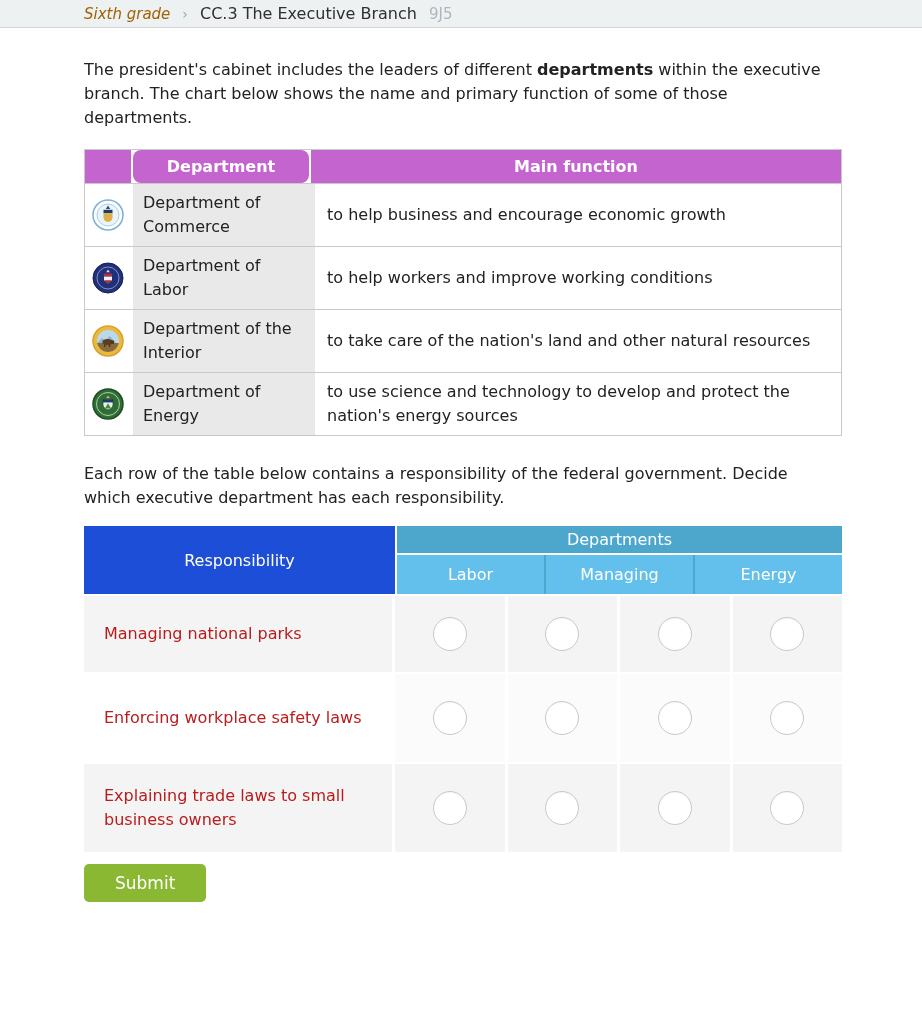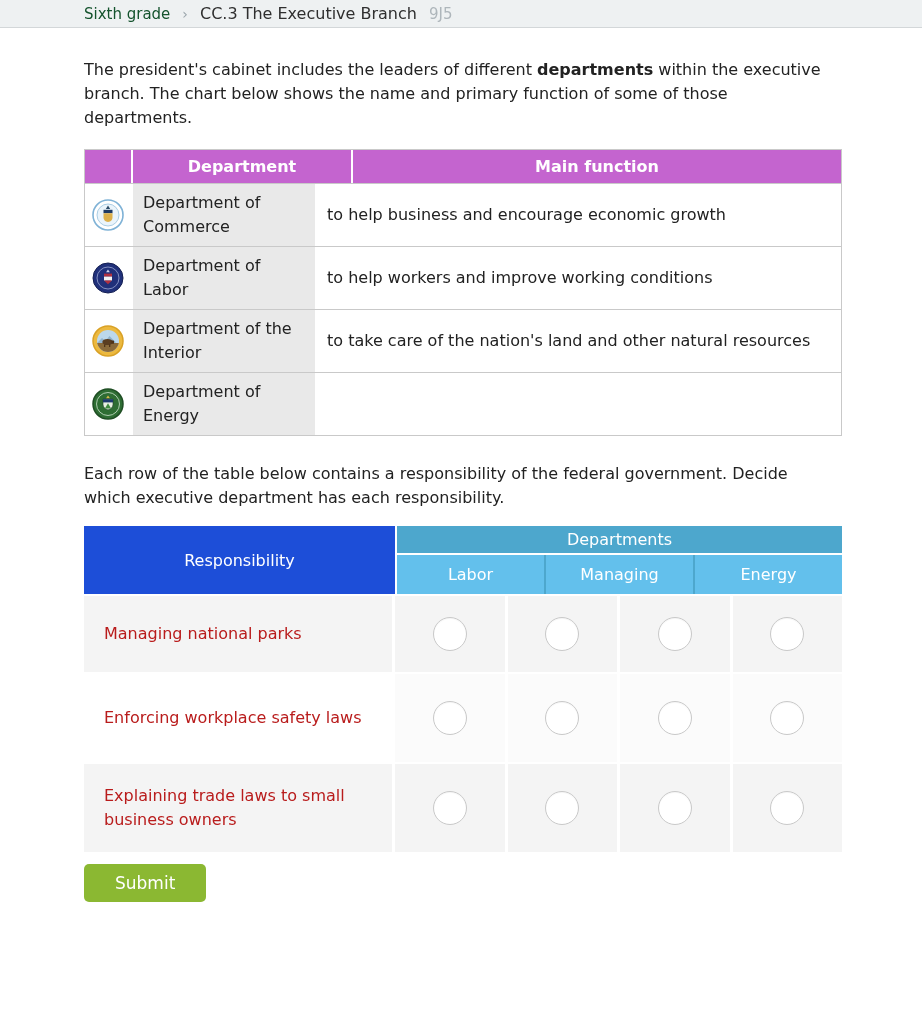--- a/index.html
+++ b/index.html
@@ -5,37 +5,37 @@
   * { box-sizing: border-box; margin: 0; padding: 0; }
   html, body { width: 922px; background: #ffffff; font-family: "DejaVu Sans", "Liberation Sans", sans-serif; }
   body { min-height: 1036px; }
 
   
   .topbar {
     height: 28px; background: #eef1f2; border-bottom: 1px solid #d3d7d9;
     display: flex; align-items: center; padding-left: 84px; gap: 12px;
     font-size: 15px; white-space: nowrap;
   }
-  .crumb-grade { color: #14532d; cursor: pointer; }
+  .crumb-grade { color: #a16207; cursor: pointer; font-style: italic; }
   .crumb-sep { color: #9aa5ab; font-size: 14px; }
   .crumb-title { color: #2f2f2f; font-size: 16px; cursor: pointer; }
   .crumb-code { color: #aeb6bb; font-size: 15px; }
 
   .content { padding-left: 84px; padding-right: 48px; }
 
   .para { margin-top: 30px; width: 746px; font-size: 16px; line-height: 24px; color: #222; }
   .para b { font-weight: 700; }
 
   
   .t1 { margin-top: 19px; width: 758px; border: 1px solid #c9c9c9; background: #fff; }
   .t1-header { display: flex; gap: 2px; background: #fff; }
   .t1-hcell { background: #c464cf; color: #fff; font-weight: 700; font-size: 16px;
               height: 33px; display: flex; align-items: center; justify-content: center; }
   .t1-h-icon { width: 46px; }
-  .t1-h-dept { width: 218px; }
+  .t1-h-dept { width: 176px; border-radius: 8px; }
   .t1-h-func { flex: 1; }
   .t1-row { display: flex; gap: 2px; border-top: 1px solid #c9c9c9; min-height: 60px; background: #fff; }
   .c-icon { width: 46px; display: flex; align-items: center; justify-content: center; background: #fff; }
   .c-name { width: 182px; background: #e9e9e9; padding: 7px 10px; display: flex; align-items: center;
             font-size: 16px; line-height: 24px; color: #222; }
   .c-func { flex: 1; padding: 7px 10px; display: flex; align-items: center;
             font-size: 16px; line-height: 24px; color: #222; }
 
   
   .t2 { margin-top: 16px; width: 758px; }
@@ -148,20 +148,21 @@
         <svg width="32" height="32" viewBox="0 0 32 32">
           <circle cx="16" cy="16" r="15" fill="#2e6d33" stroke="#1f4e24" stroke-width="1.5"></circle>
           <circle cx="16" cy="16" r="11.5" fill="none" stroke="#cfe3cf" stroke-width="0.8"></circle>
           <path d="M16 7.4 l2 2.8 h-4 z" fill="#d9b84a"></path>
           <path d="M11 11.2 h10 v5 q0 4.2 -5 5.7 q-5 -1.5 -5 -5.7 z" fill="#e8f0e2" stroke="#1d3a2a" stroke-width="0.6"></path>
           <rect x="11" y="11.2" width="10" height="3.2" fill="#1d3a6e"></rect>
           <path d="M16 15.2 l3.1 5.2 h-6.2 z" fill="#3f8a3f"></path>
         </svg>
       </div>
       <div class="c-name">Department of Energy</div>
+      <div class="c-func">to use science and technology to develop and protect the nation's energy sources</div>
     </div>
   </div>
 
   <p class="para" style="margin-top:26px">Each row of the table below contains a responsibility of the federal government. Decide which executive department has each responsibility.</p>
 
   <div class="t2">
     <div class="t2-head">
       <div class="t2-resp-h">Responsibility</div>
       <div class="t2-right">
         <div class="t2-depts">Departments</div>

